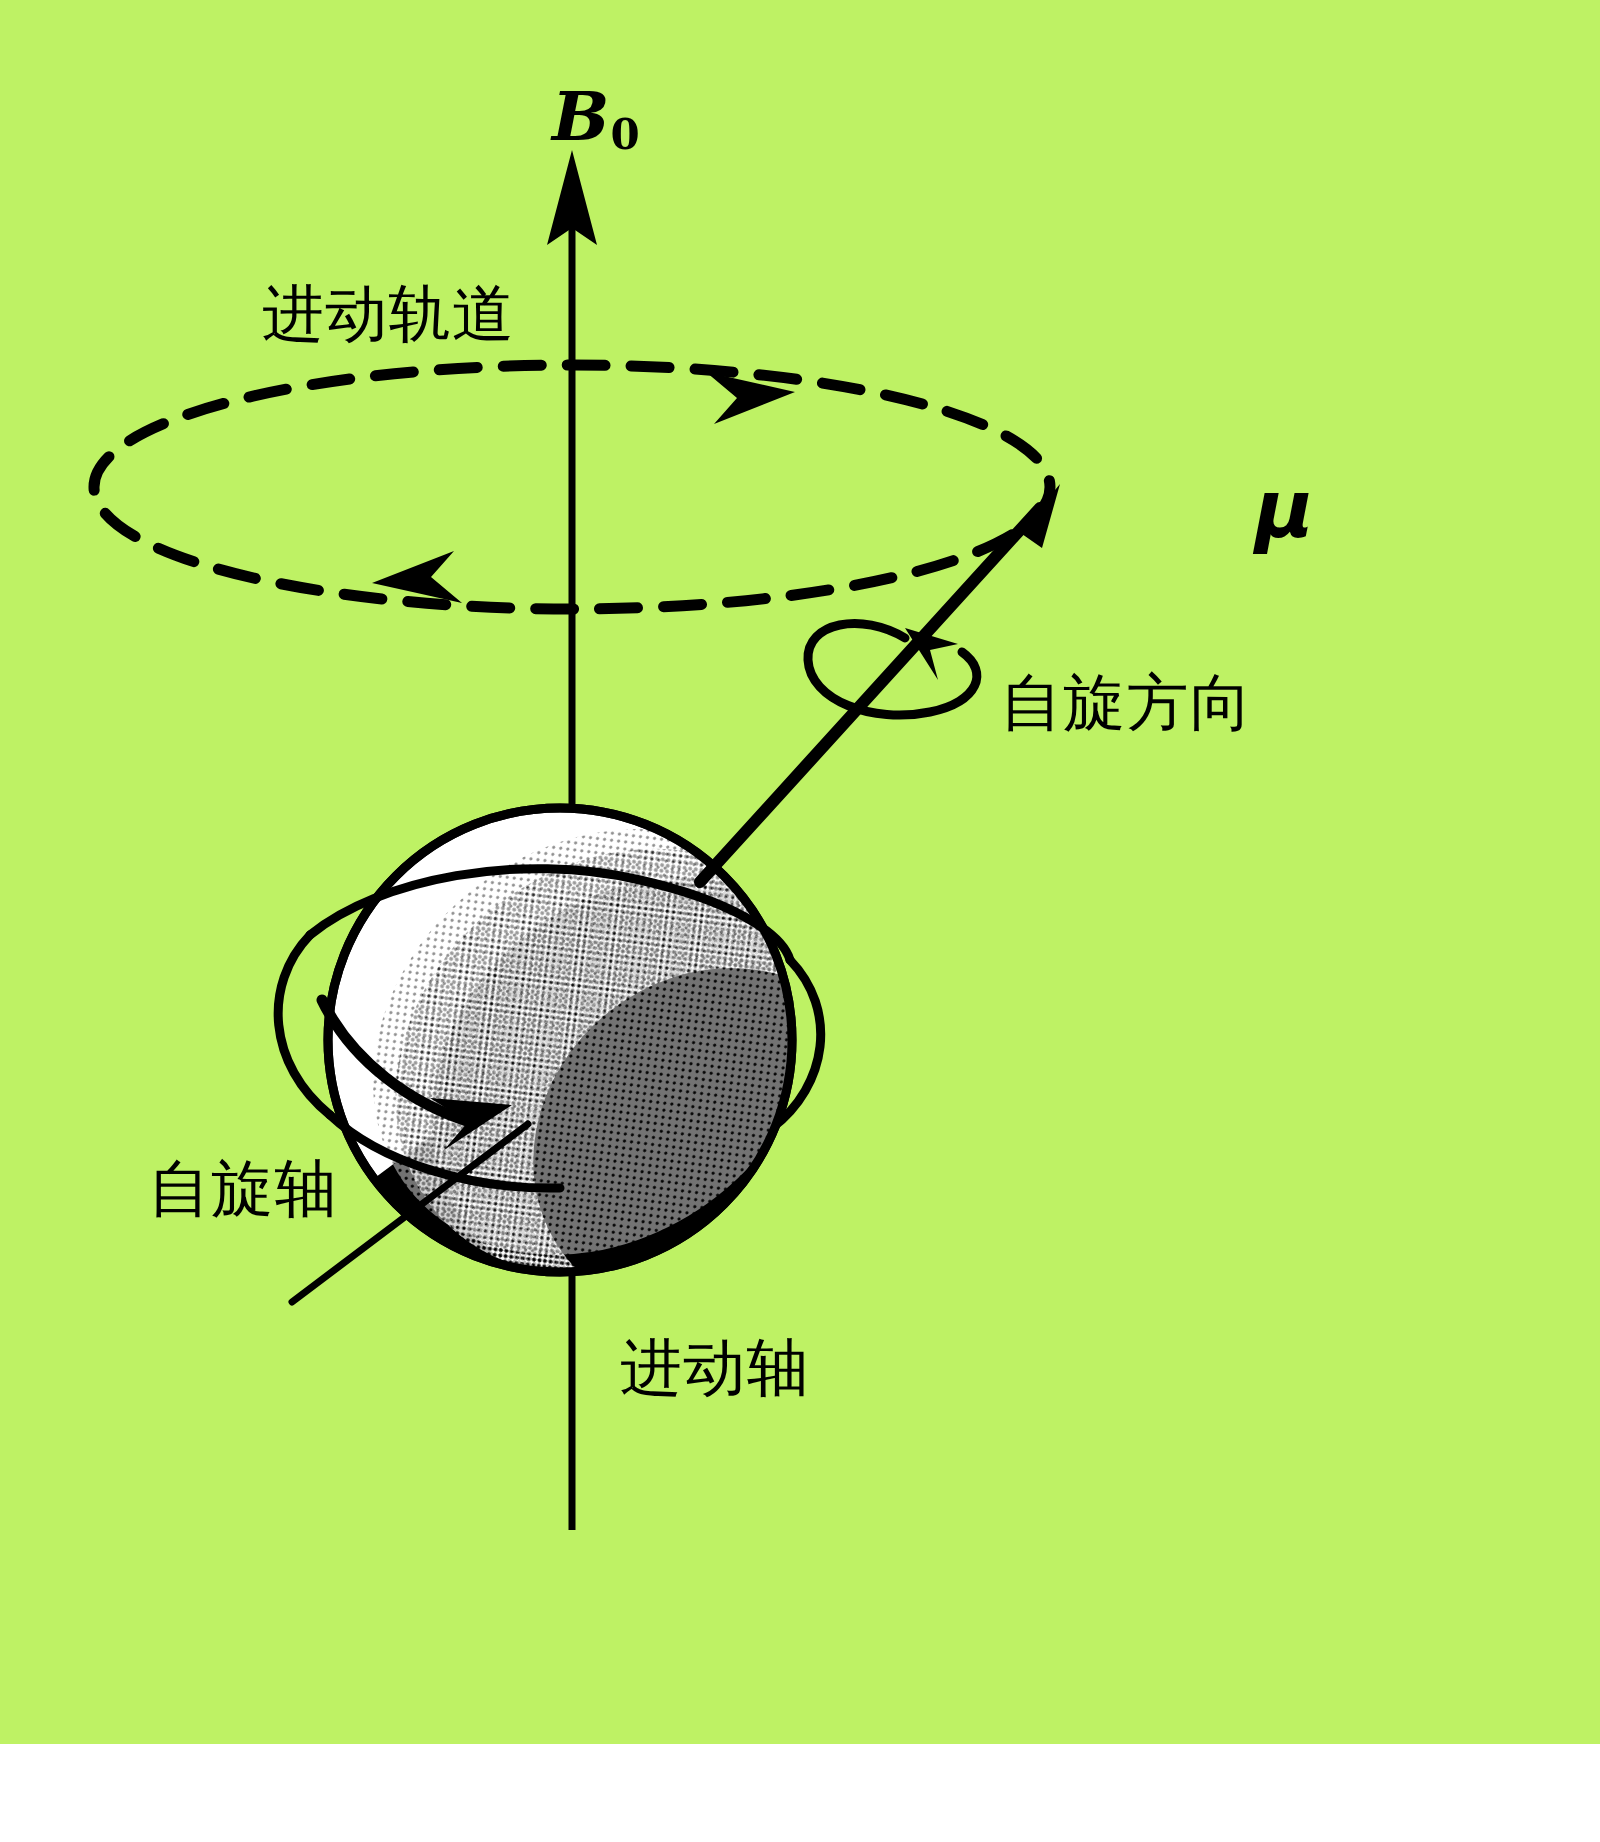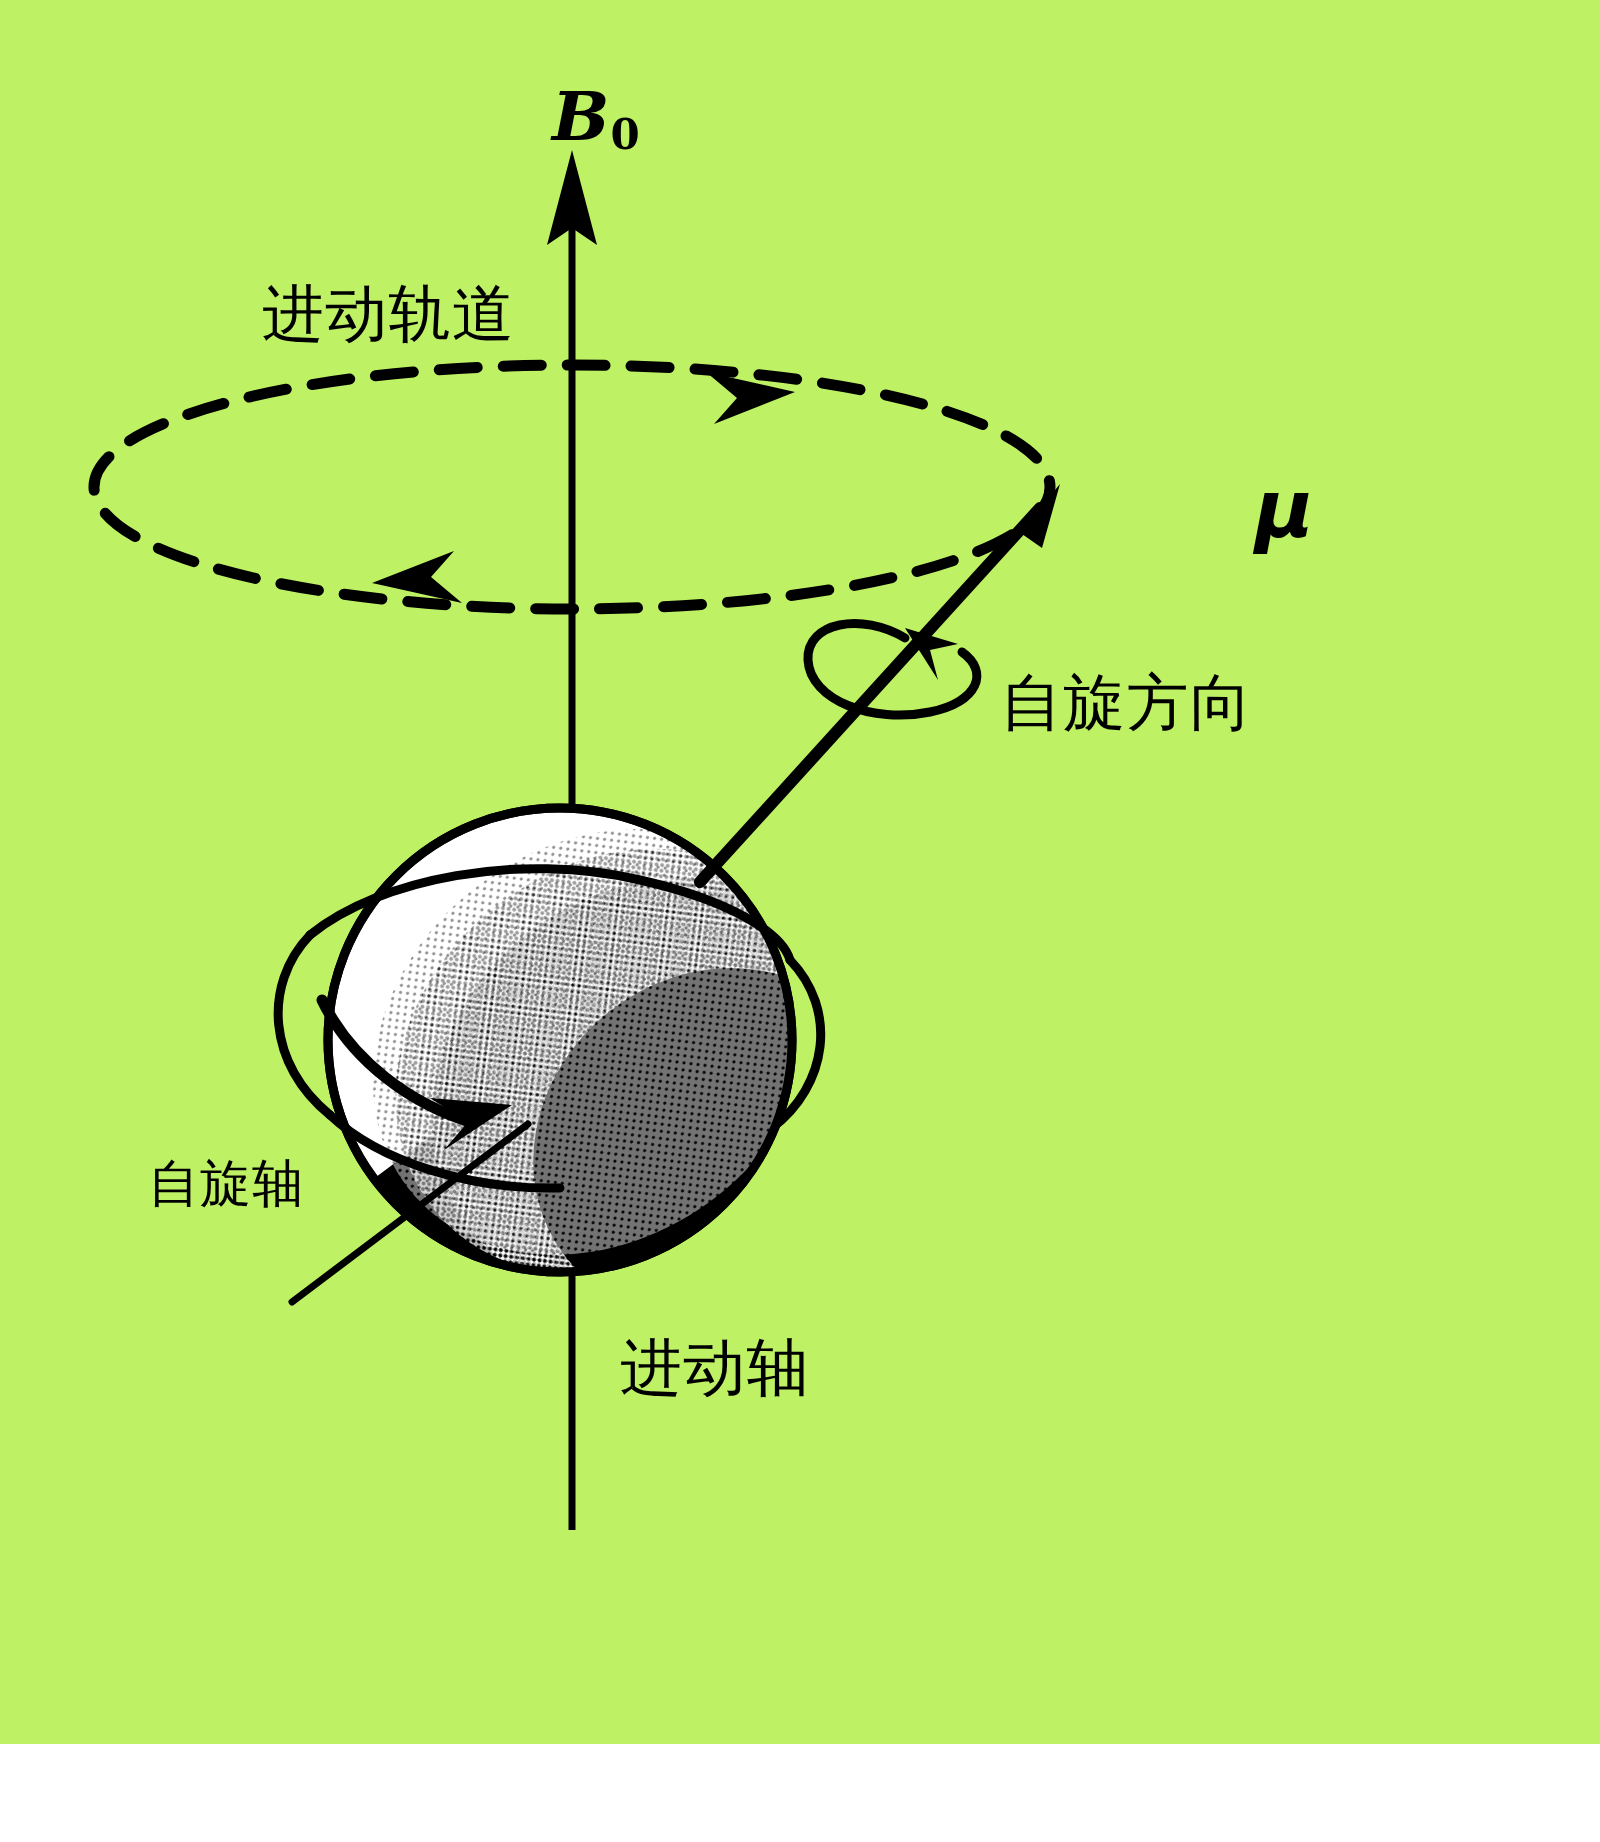--- a/index.html
+++ b/index.html
@@ -40,21 +40,21 @@
     font-size: 62px;
   }
   #label-spin-direction {
     left: 1000px;
     top: 672px;
     font-size: 62px;
   }
   #label-spin-axis {
     left: 148px;
     top: 1158px;
-    font-size: 51px;
+    font-size: 62px;
   }
   #label-precession-axis {
     left: 596px;
     top: 1337px;
     font-size: 62px;
     margin-left: 24px;
   }
   .math-label {
     position: absolute;
     color: #000000;

